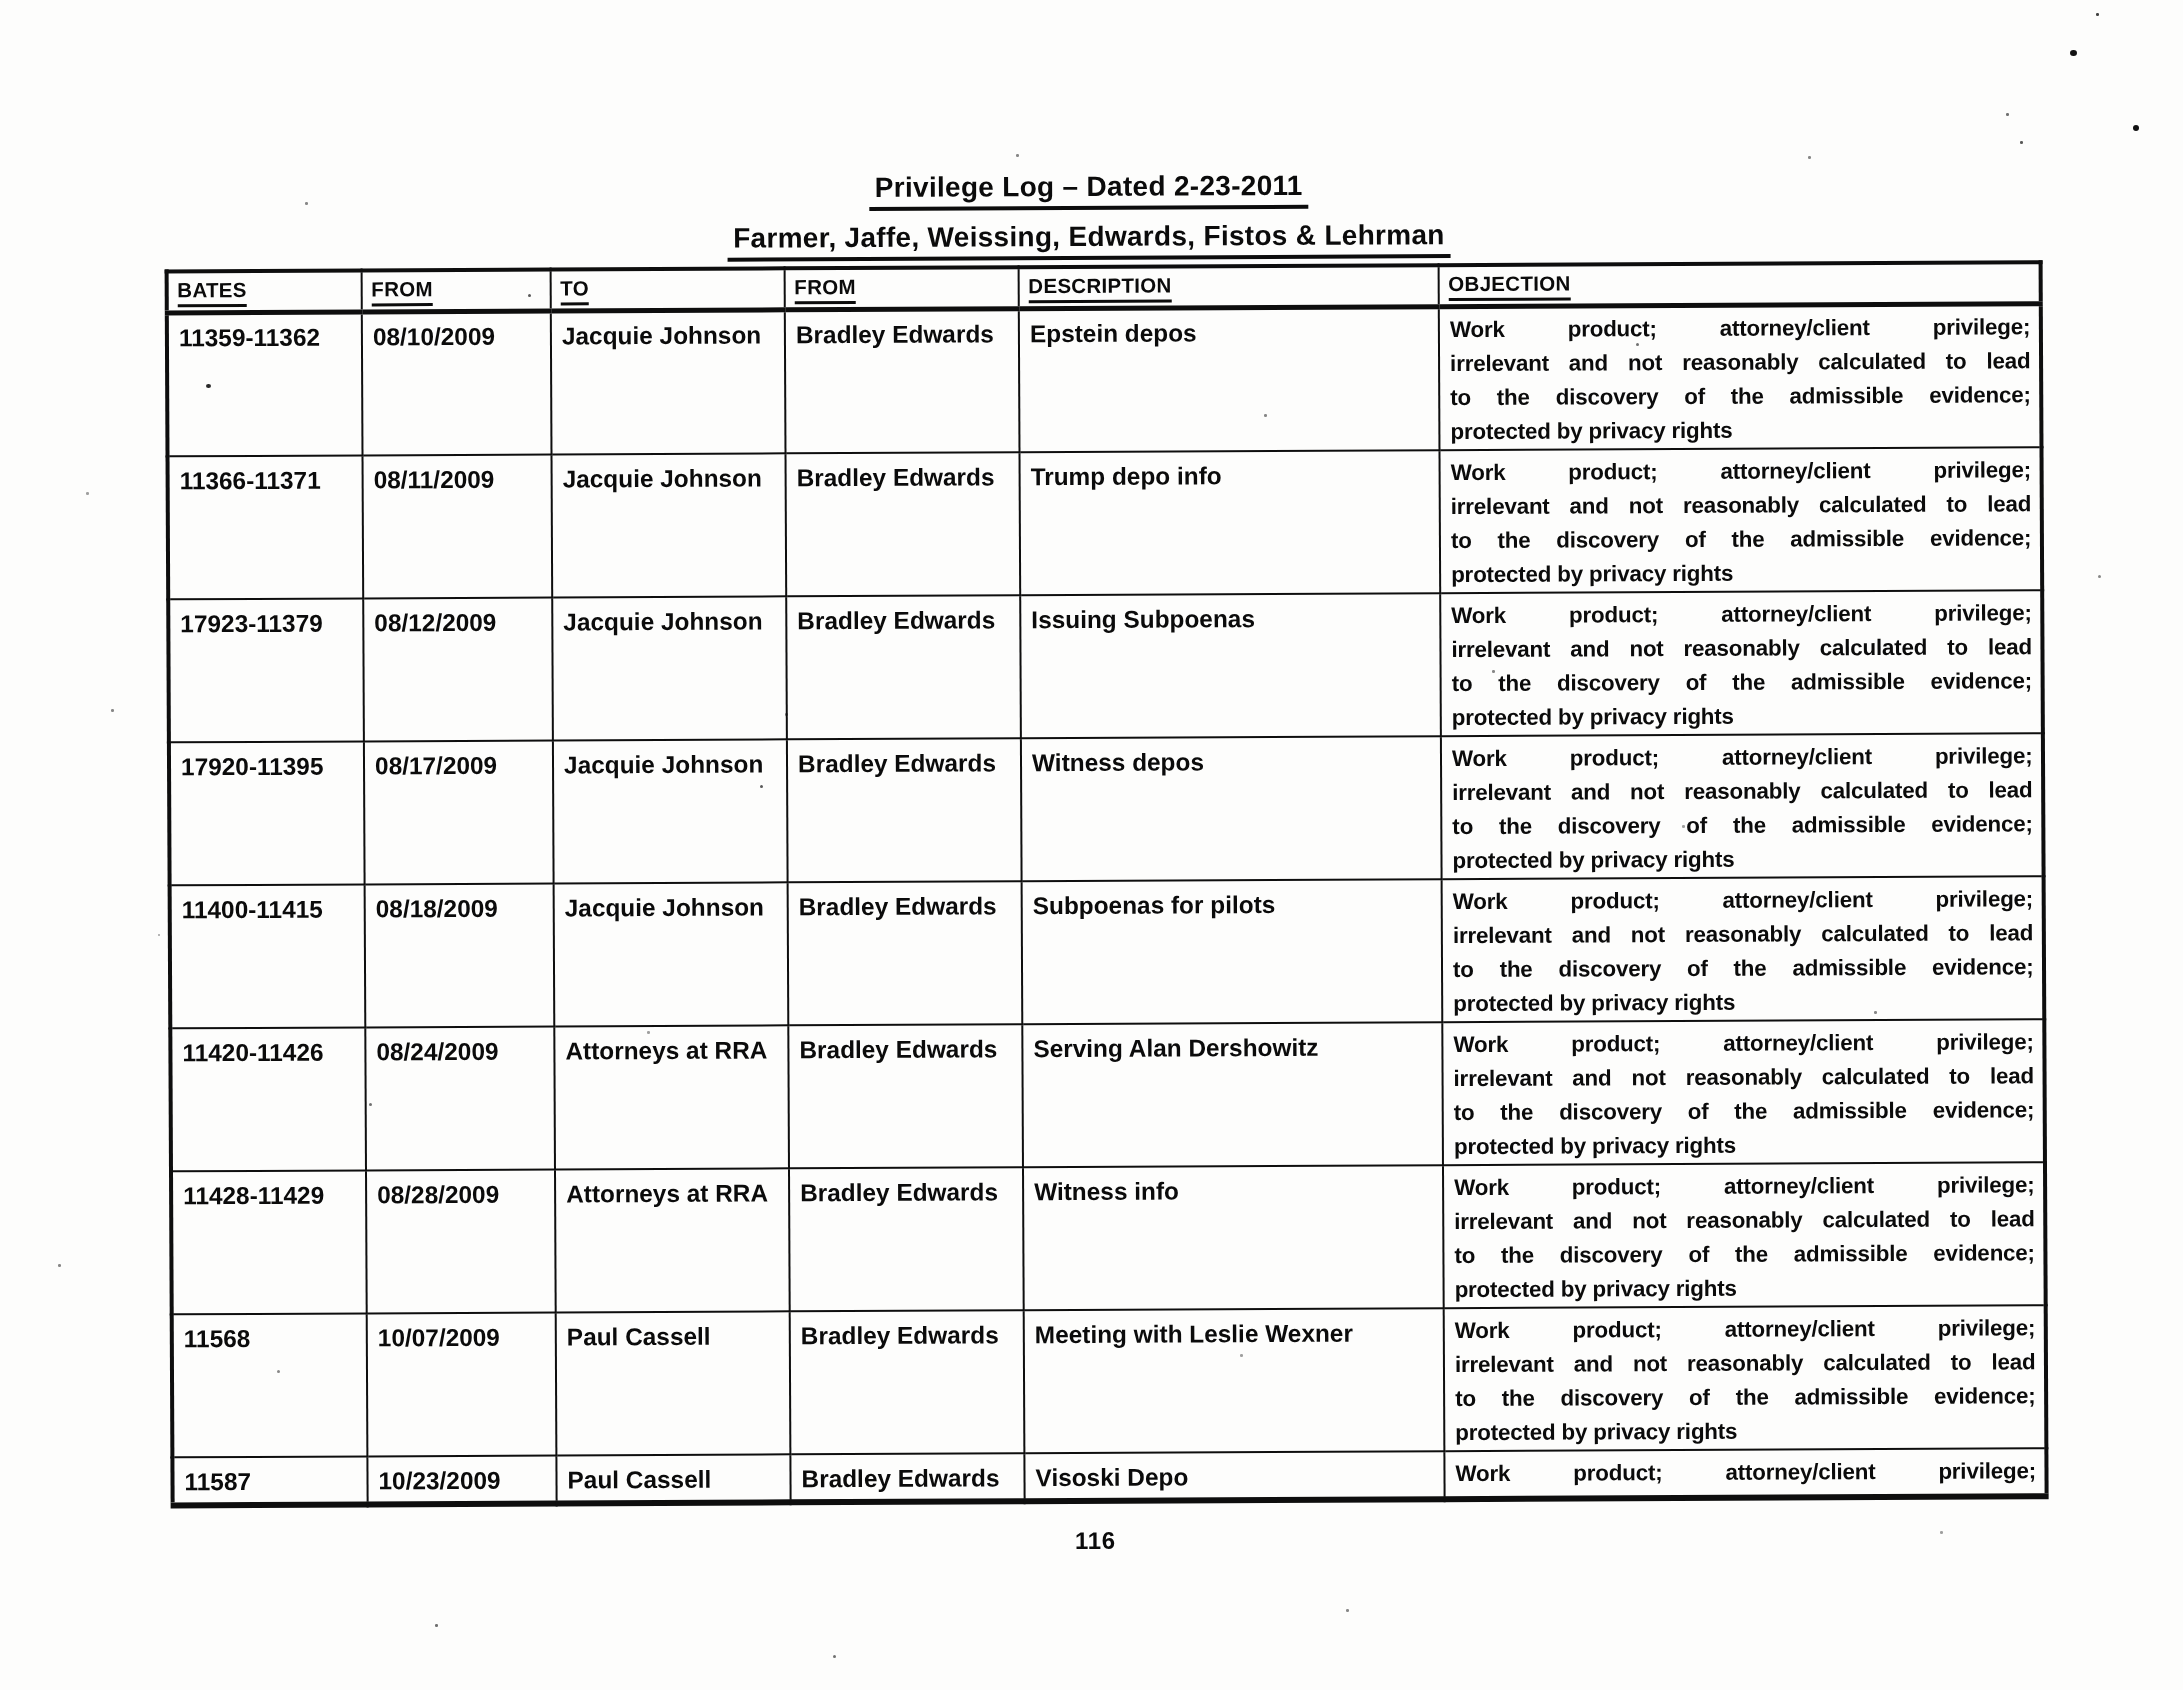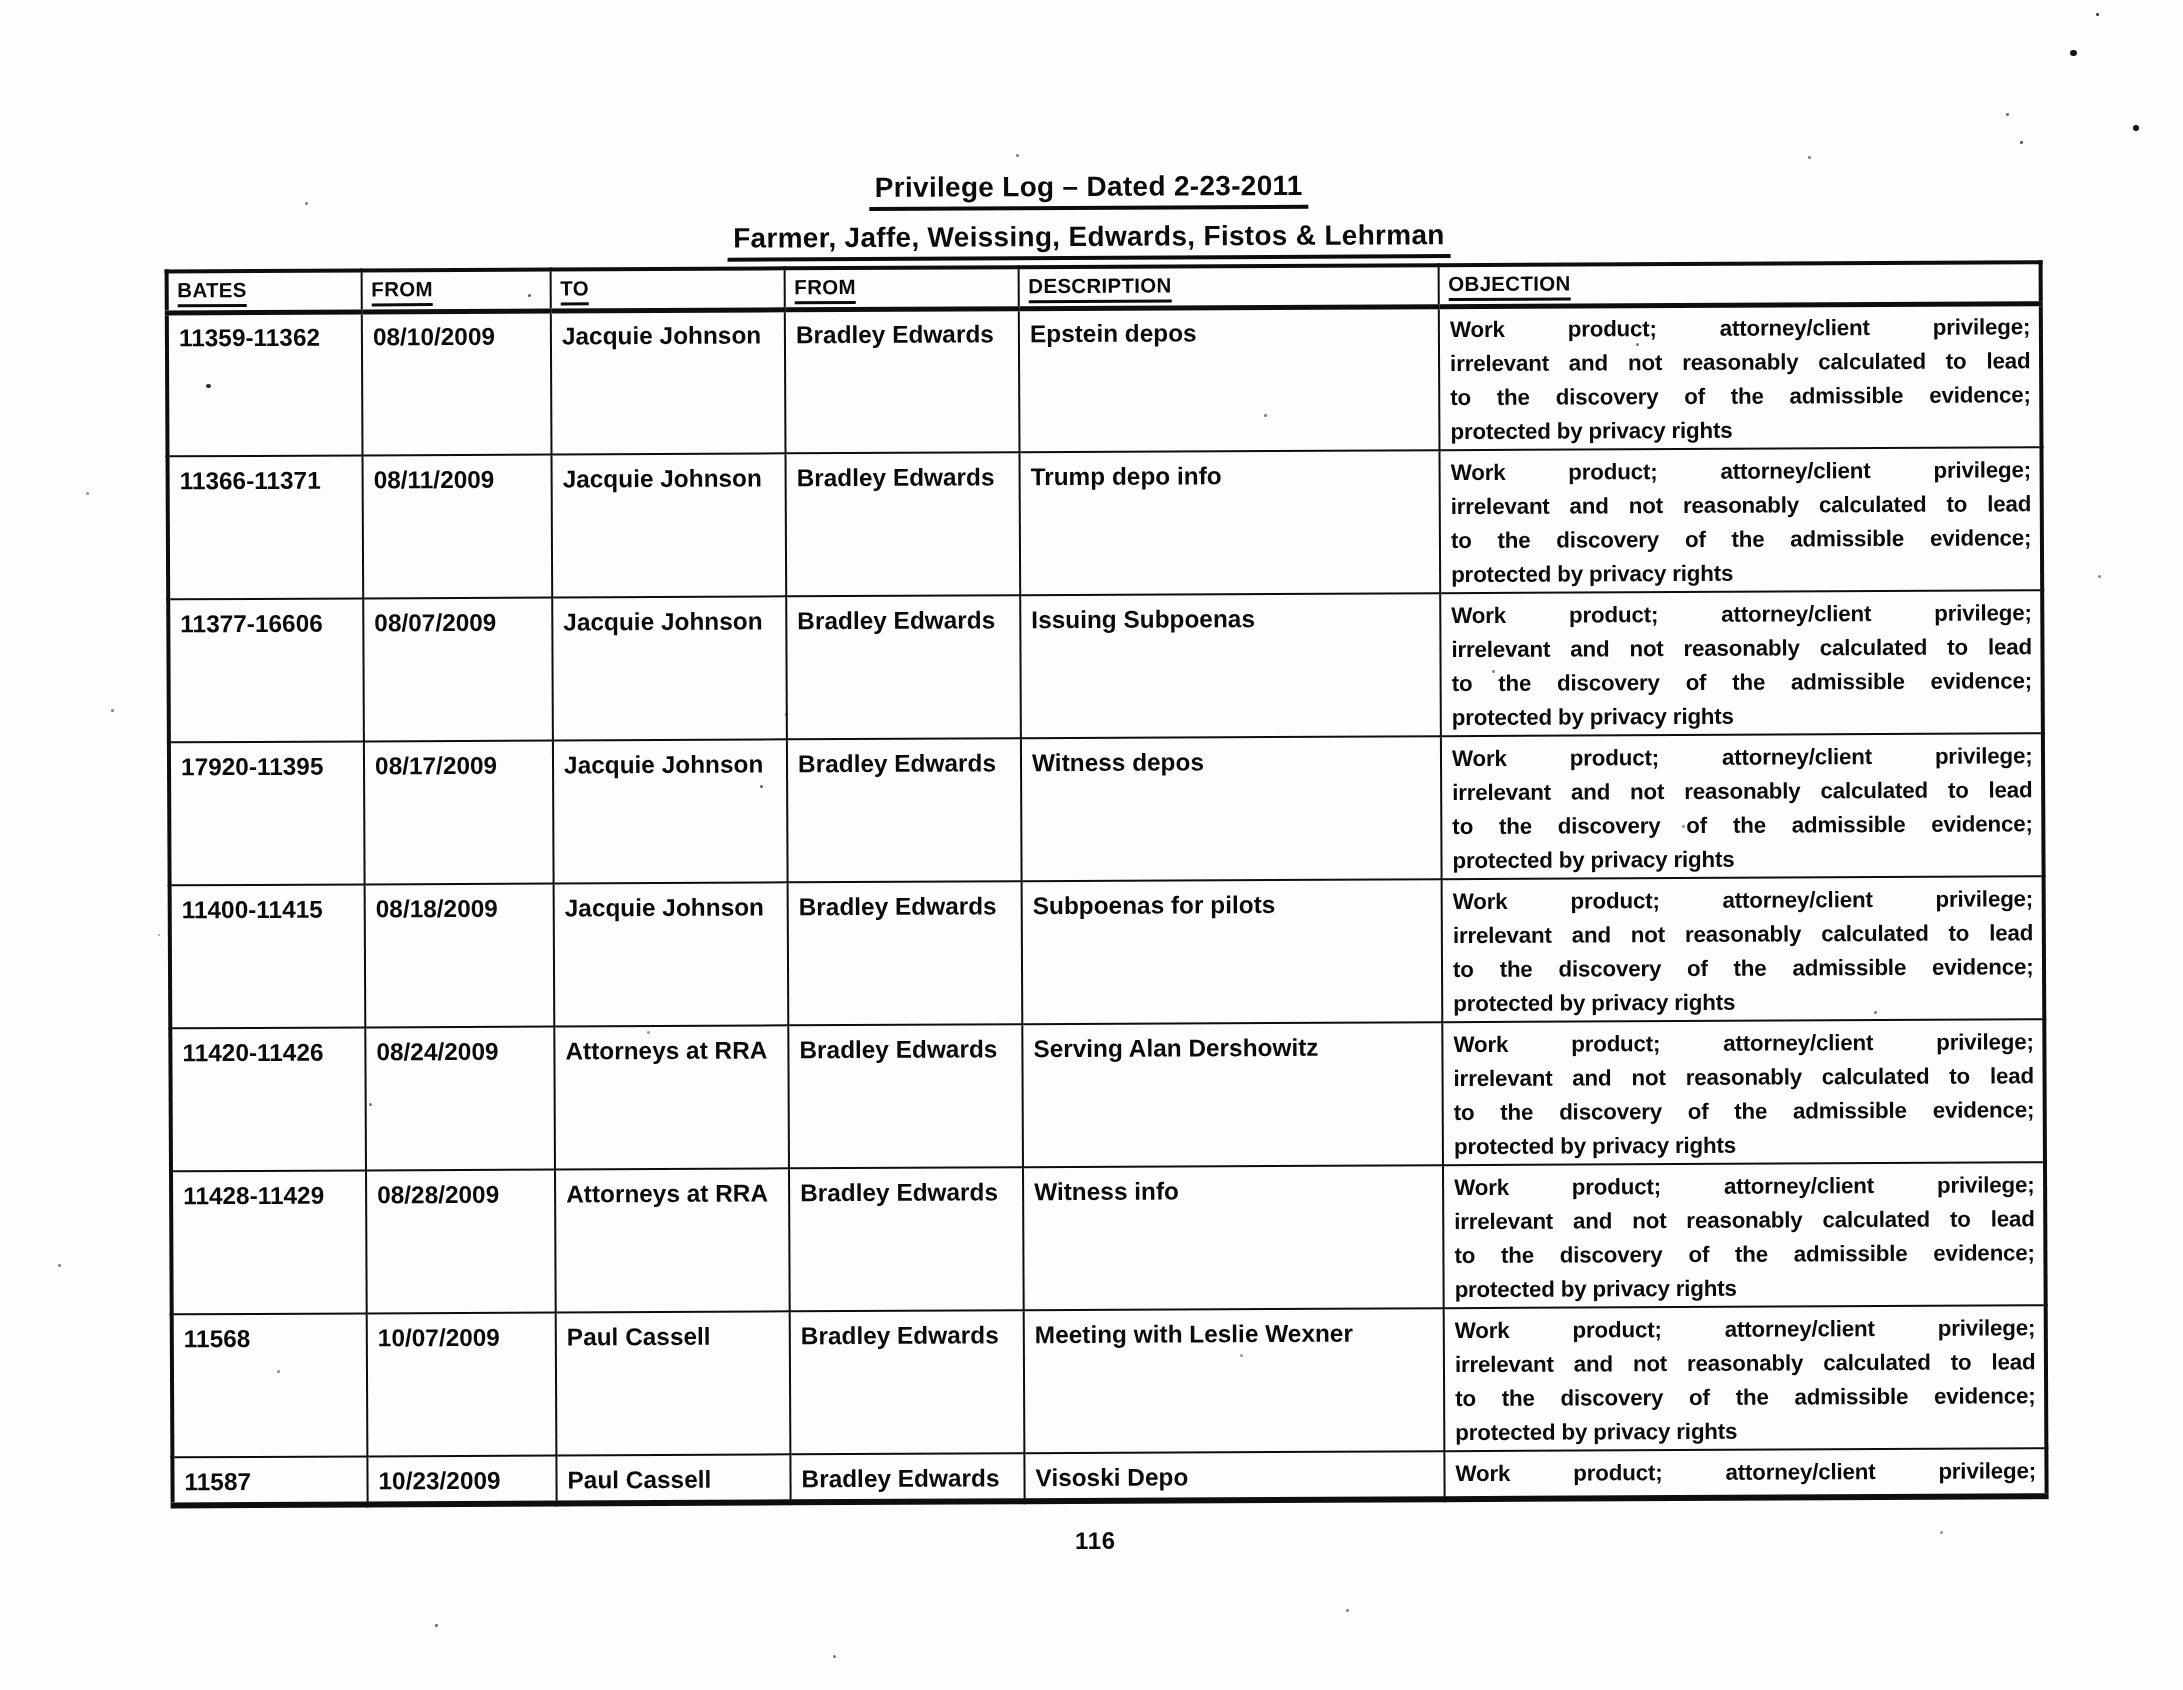--- a/index.html
+++ b/index.html
@@ -143,22 +143,22 @@
           <td>Bradley Edwards</td>
           <td>Trump depo info</td>
           <td class="obj">
             <span class="obj-line">Work product; attorney/client privilege;</span>
             <span class="obj-line">irrelevant and not reasonably calculated to lead</span>
             <span class="obj-line">to the discovery of the admissible evidence;</span>
             <span class="obj-line natural">protected by privacy rights</span>
           </td>
         </tr>
         <tr class="data-row">
-          <td>11377-16606</td>
-          <td>08/07/2009</td>
+          <td>17923-11379</td>
+          <td>08/12/2009</td>
           <td>Jacquie Johnson</td>
           <td>Bradley Edwards</td>
           <td>Issuing Subpoenas</td>
           <td class="obj">
             <span class="obj-line">Work product; attorney/client privilege;</span>
             <span class="obj-line">irrelevant and not reasonably calculated to lead</span>
             <span class="obj-line">to the discovery of the admissible evidence;</span>
             <span class="obj-line natural">protected by privacy rights</span>
           </td>
         </tr>

